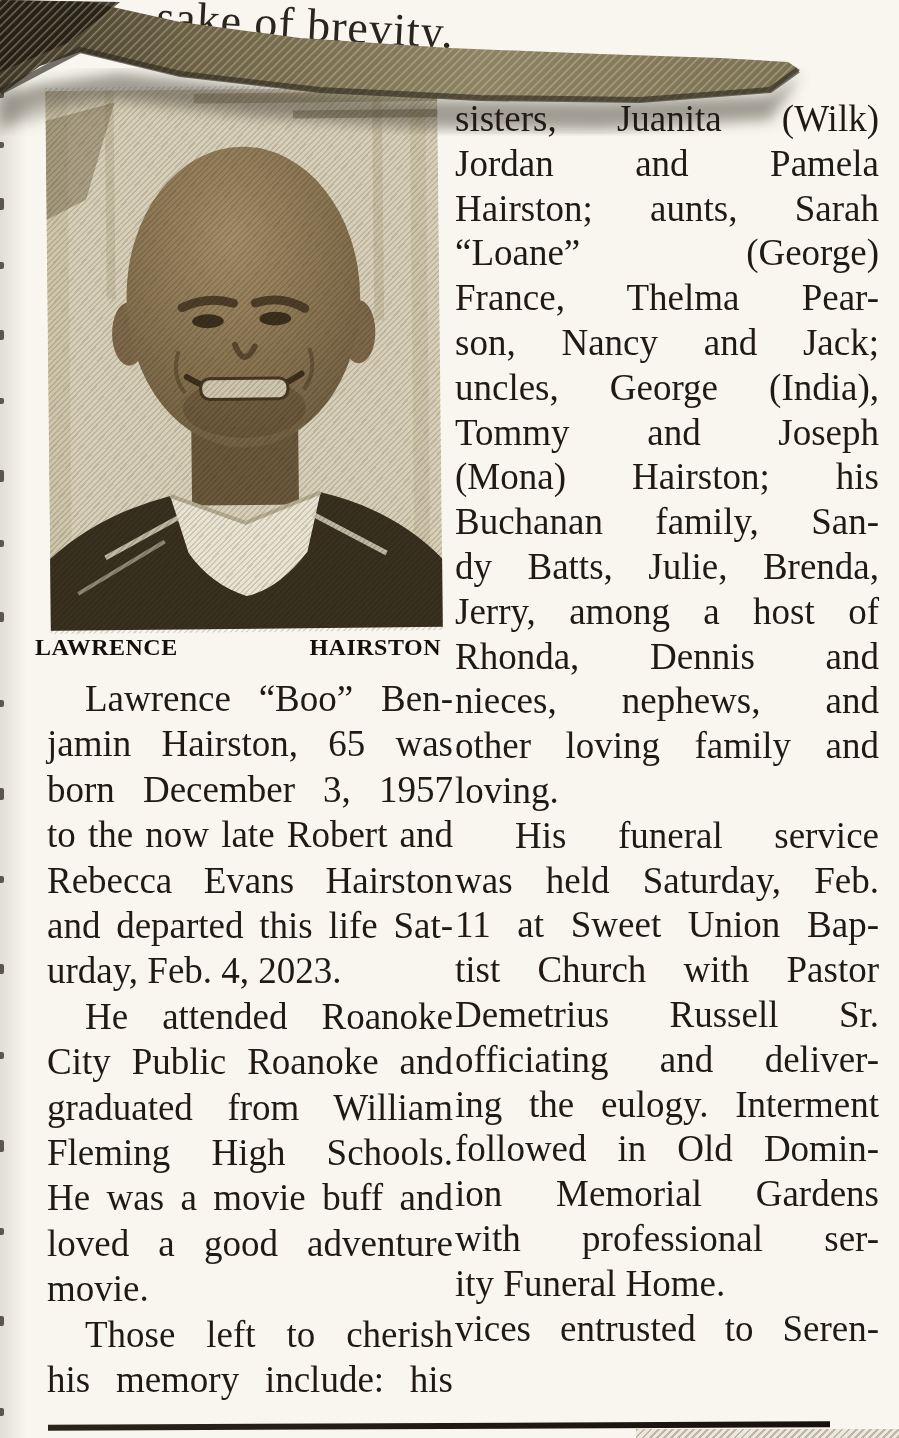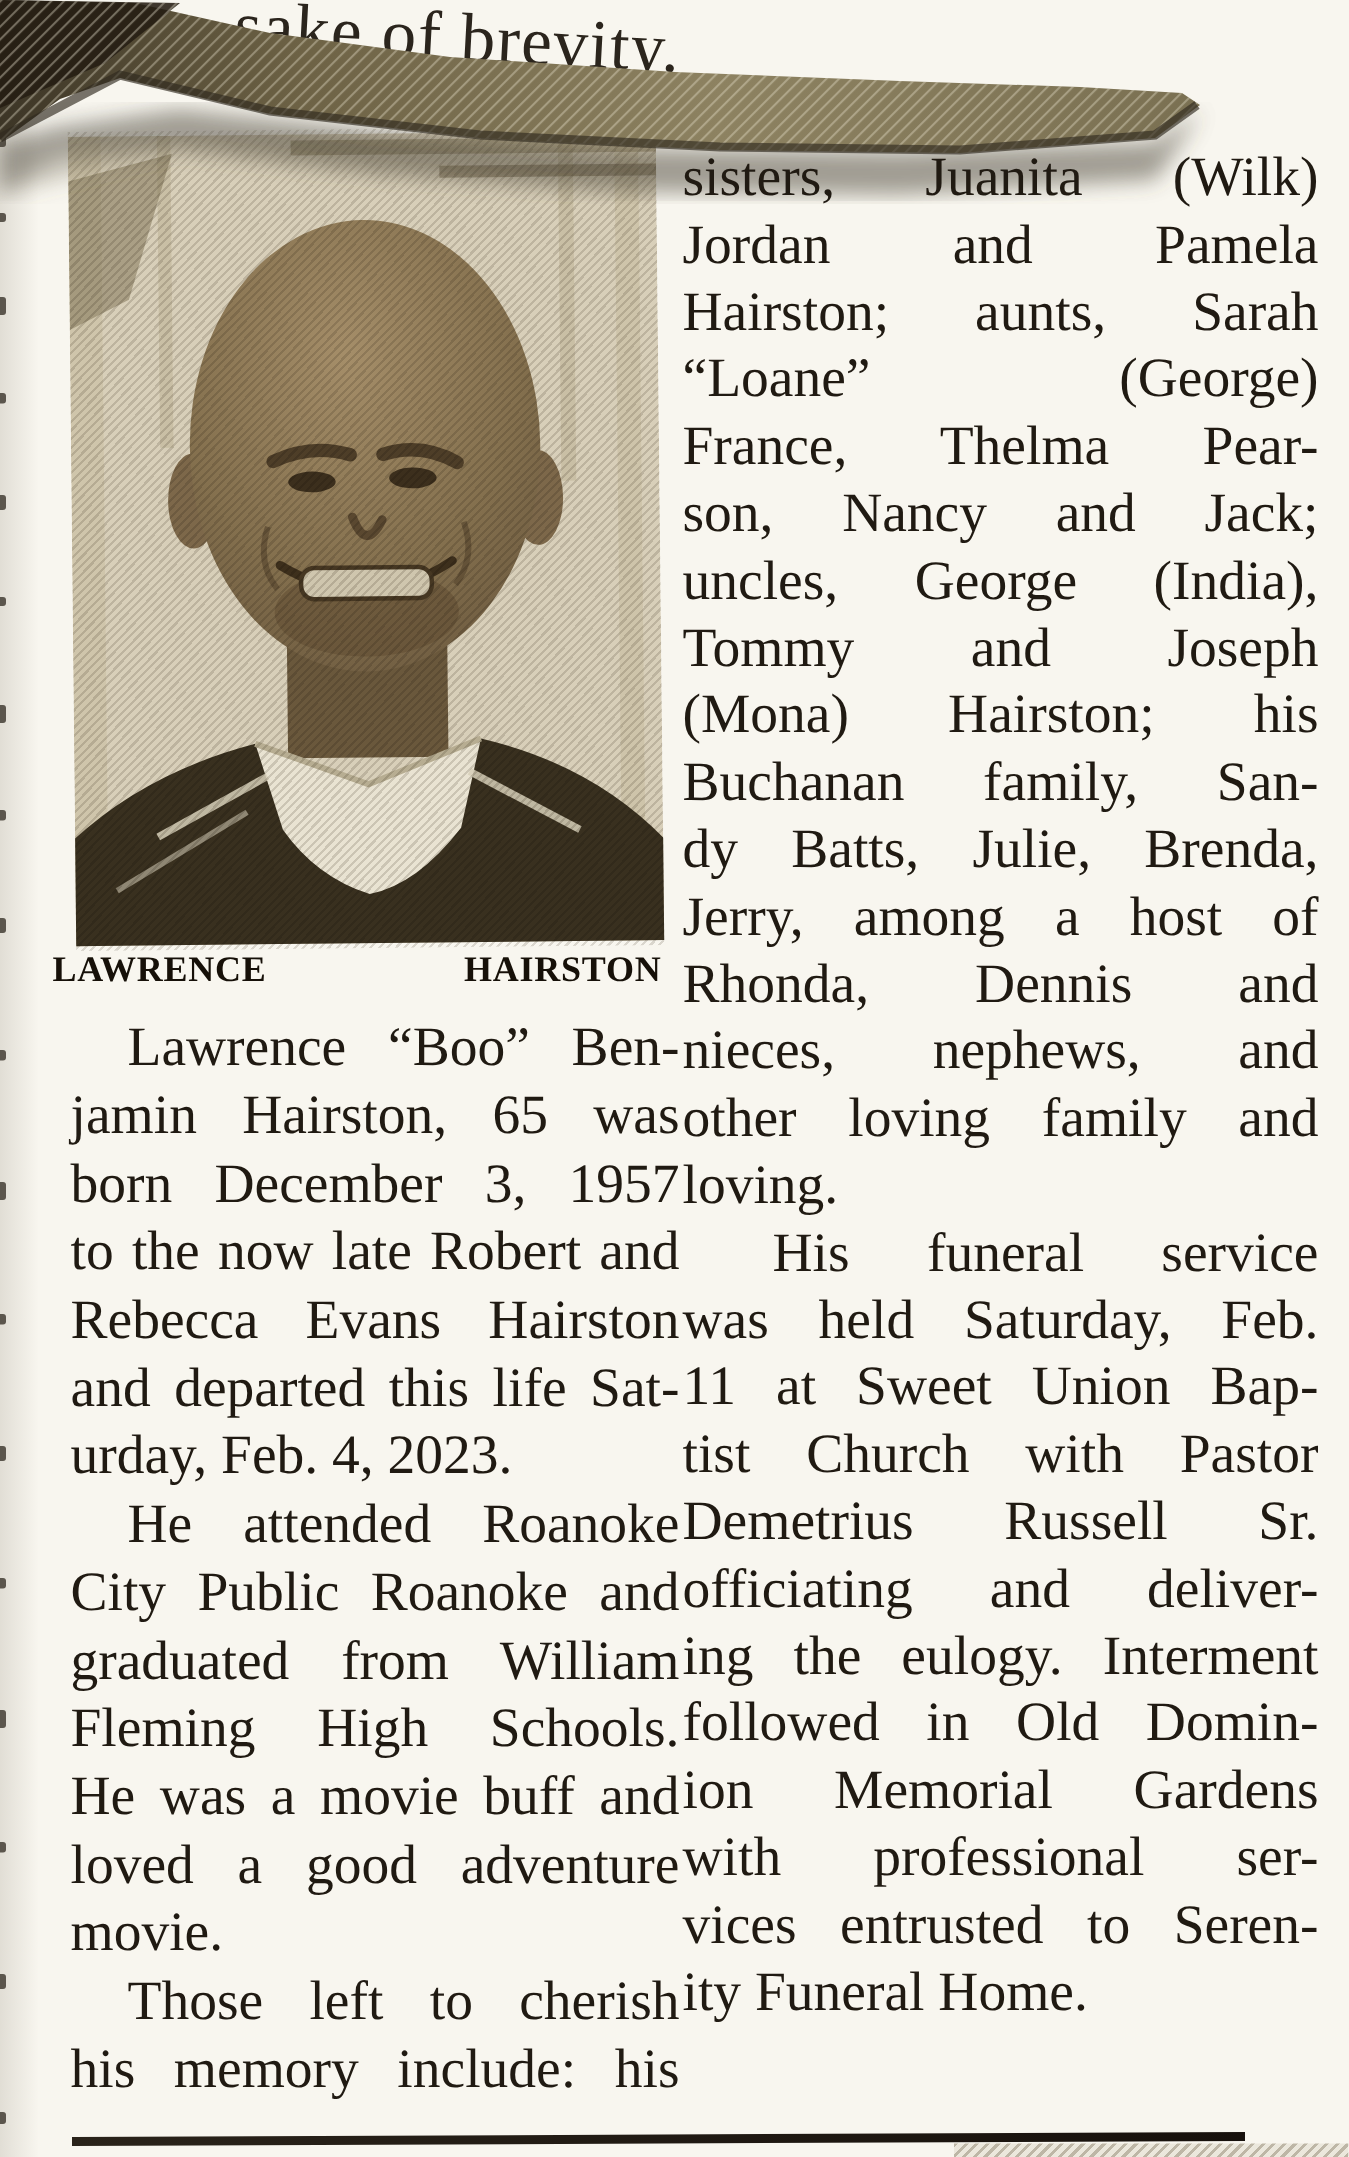--- a/index.html
+++ b/index.html
@@ -193,22 +193,22 @@
       <div class="tline ind2">His funeral service</div>
       <div class="tline">was held Saturday, Feb.</div>
       <div class="tline">11 at Sweet Union Bap-</div>
       <div class="tline">tist Church with Pastor</div>
       <div class="tline">Demetrius Russell Sr.</div>
       <div class="tline">officiating and deliver-</div>
       <div class="tline">ing the eulogy. Interment</div>
       <div class="tline">followed in Old Domin-</div>
       <div class="tline">ion Memorial Gardens</div>
       <div class="tline">with professional ser-</div>
+      <div class="tline end">ity Funeral Home.</div>
       <div class="tline">vices entrusted to Seren-</div>
-      <div class="tline end">ity Funeral Home.</div>
     </div>
 
   <div class="bottom-rule"></div>
   <div class="br-smudge"></div>
 
 <span class="edge-mark" style="top: 88px; height: 10px;"></span>
     <span class="edge-mark" style="top: 142px; height: 6px;"></span>
     <span class="edge-mark" style="top: 198px; height: 12px;"></span>
     <span class="edge-mark" style="top: 262px; height: 7px;"></span>
     <span class="edge-mark" style="top: 330px; height: 10px;"></span>

